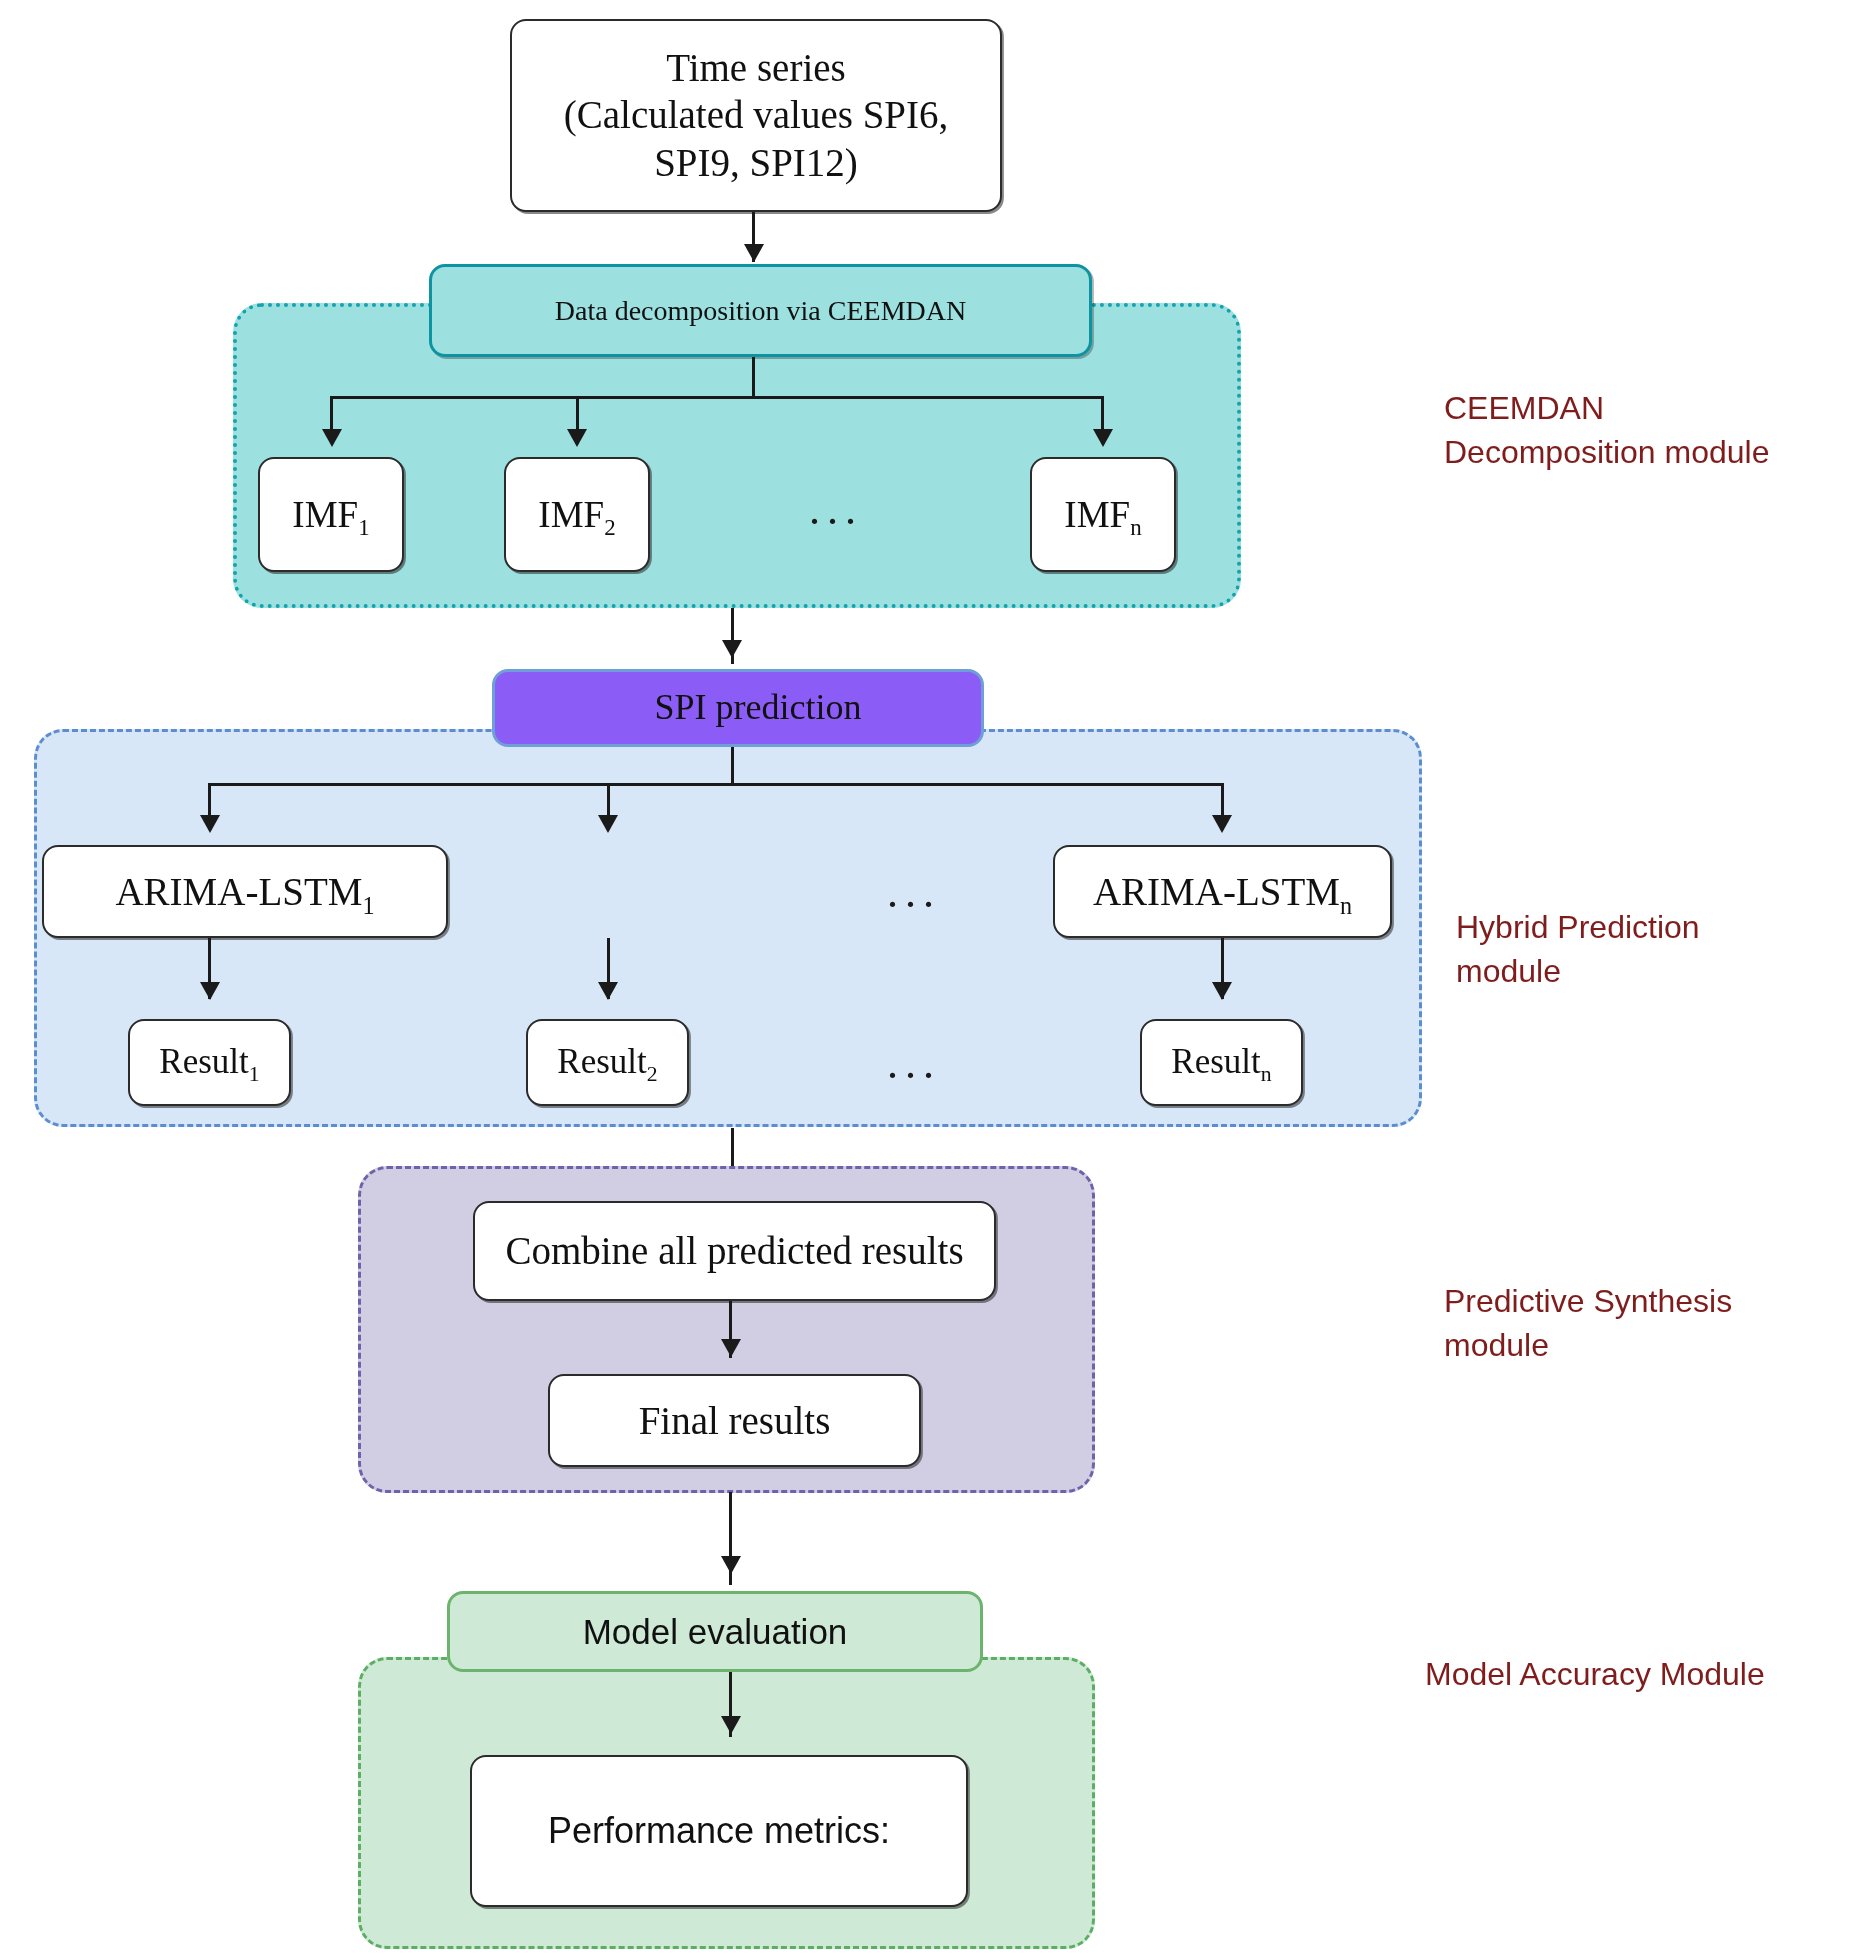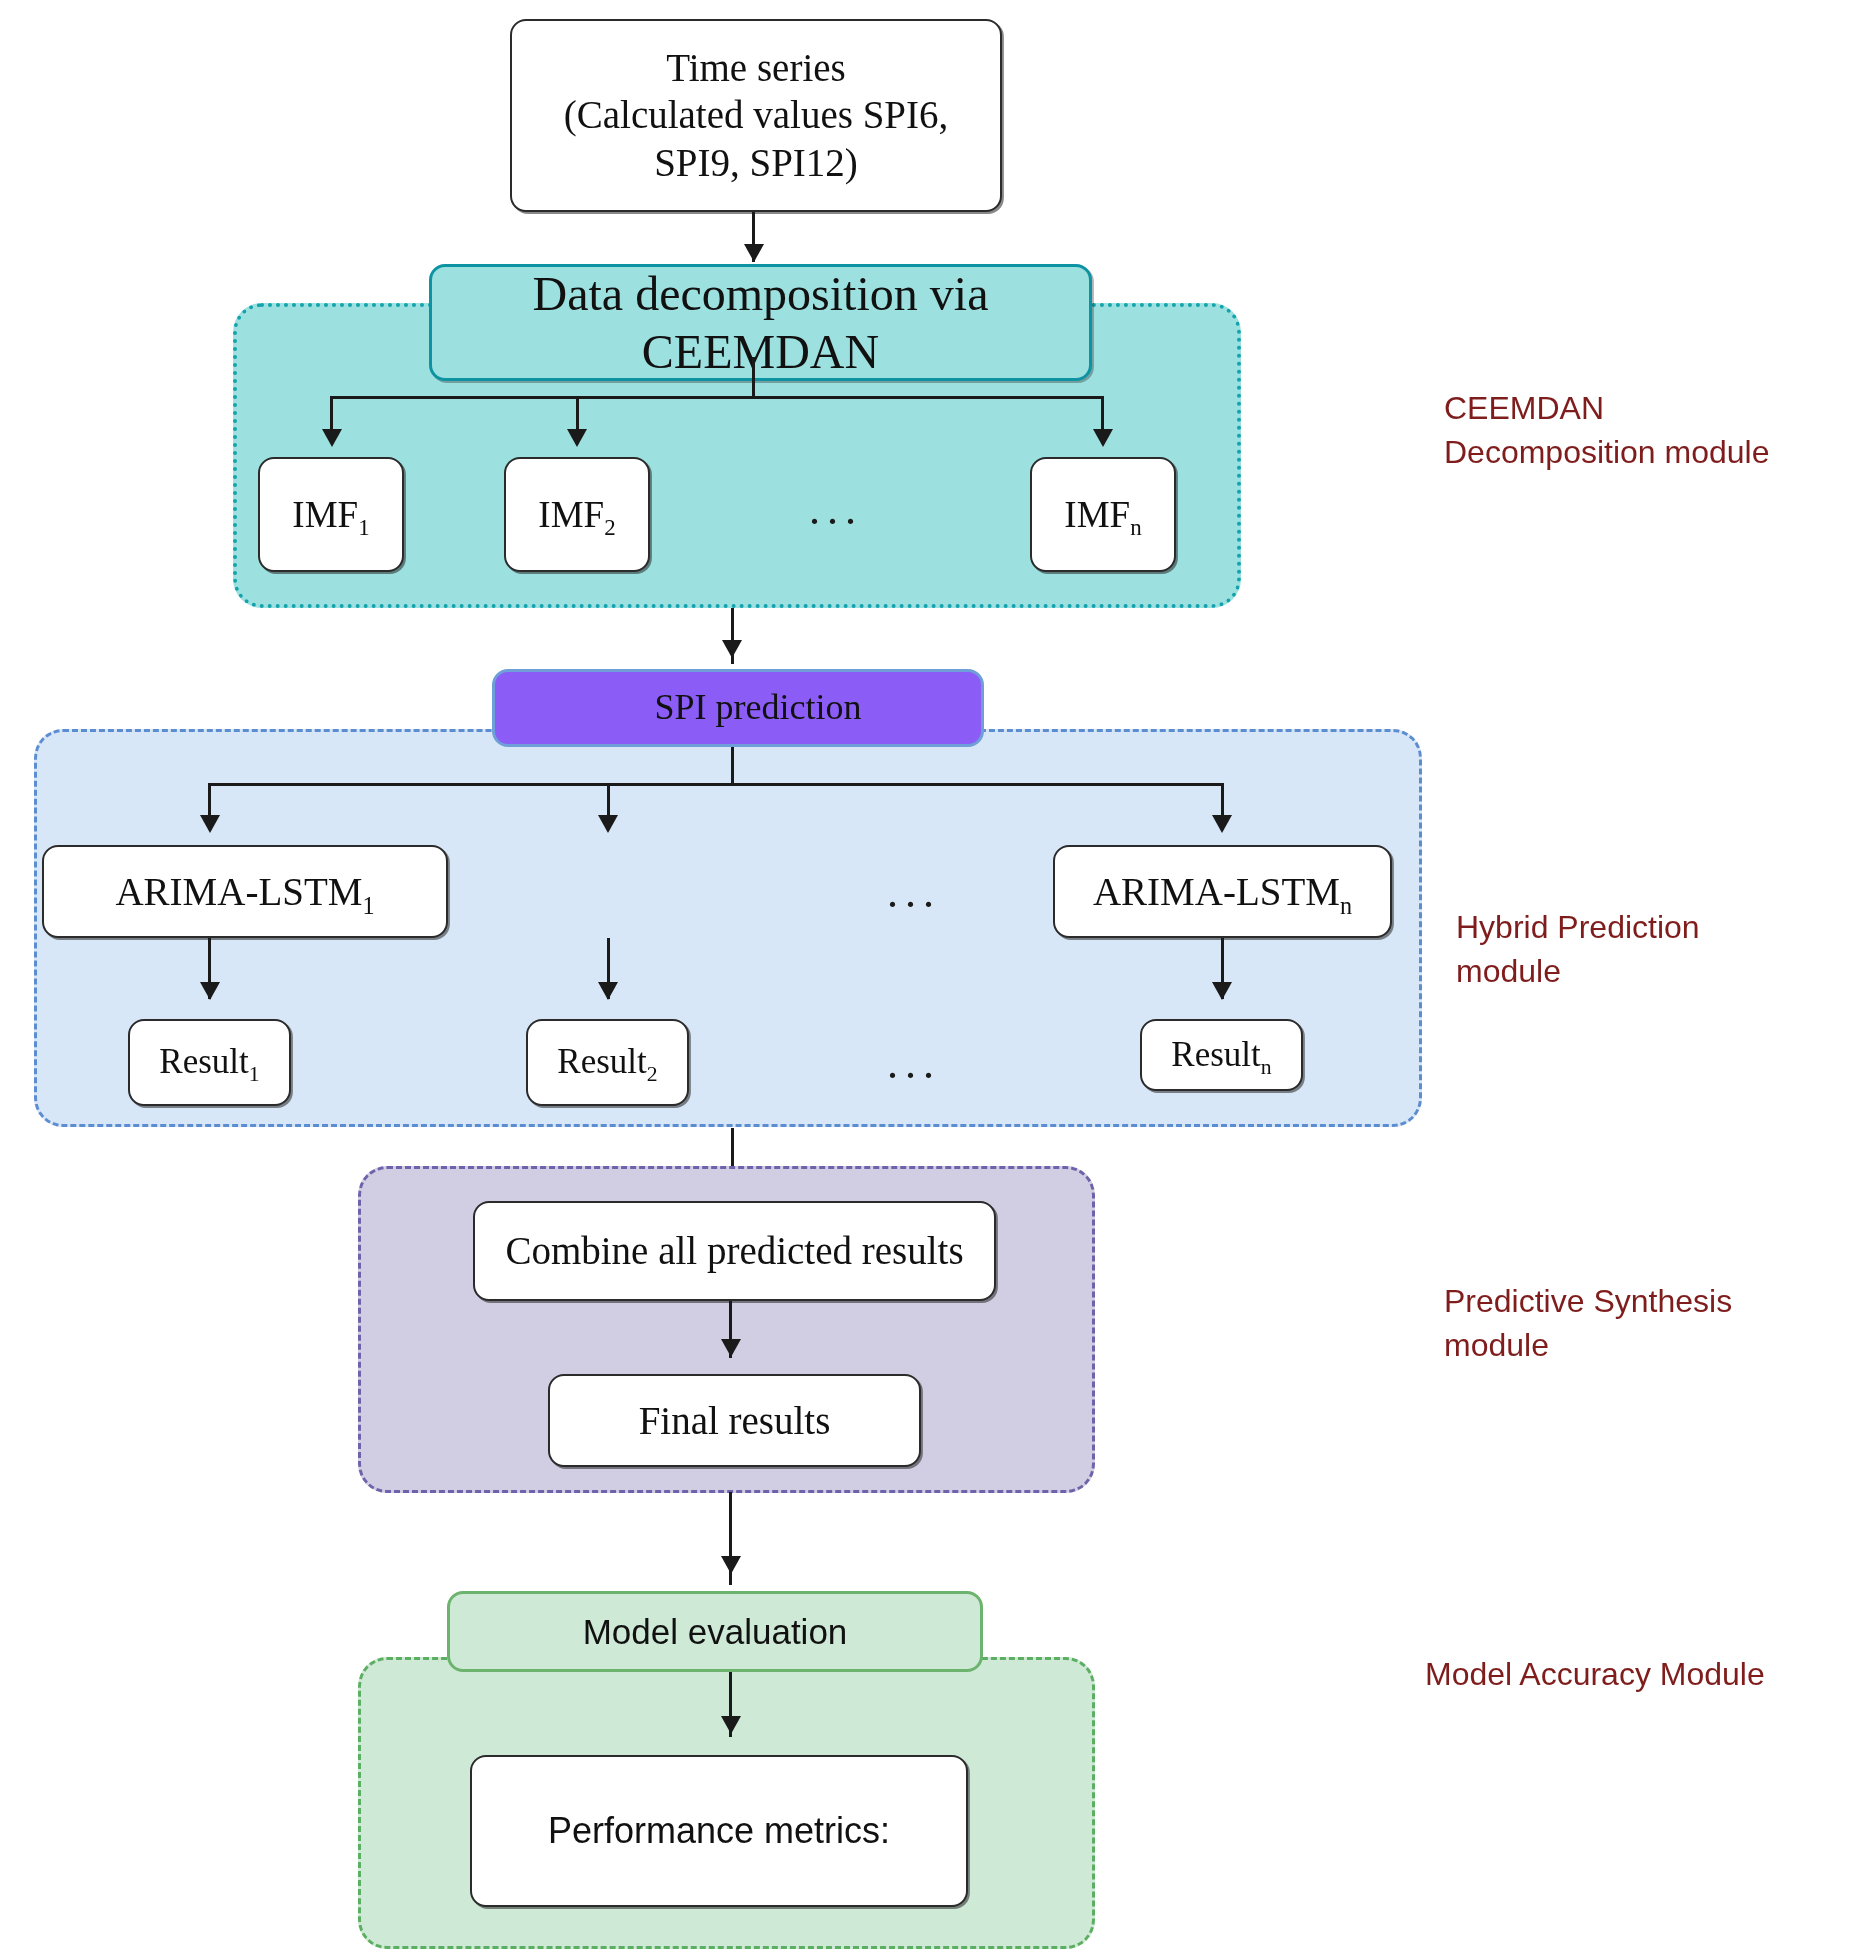--- a/index.html
+++ b/index.html
@@ -152,21 +152,21 @@
       <div>(Calculated values  SPI6,</div>
       <div>SPI9, SPI12)</div>
     </div>
   </div>
 
   <div class="vline" style="left:752px; top:212px; height:50px;"></div>
   <div class="arrowhead" style="left:744px; top:244px;"></div>
 
   <div class="module module-ceemdan" style="left:233px; top:303px; width:1008px; height:305px;"></div>
 
-  <div class="header-node header-ceemdan" style="left:429px; top:264px; width:663px; height:117px; font-size:48px;">Data decomposition via CEEMDAN</div>
+  <div class="header-node header-ceemdan" style="left:429px; top:264px; width:663px; height:93px; font-size:28px;">Data decomposition via CEEMDAN</div>
 
   <div class="vline" style="left:752px; top:357px; height:41px;"></div>
   <div class="hline" style="left:330px; top:396px; width:774px;"></div>
   <div class="vline" style="left:330px; top:396px; height:40px;"></div>
   <div class="arrowhead" style="left:322px; top:429px;"></div>
   <div class="vline" style="left:576px; top:396px; height:40px;"></div>
   <div class="arrowhead" style="left:567px; top:429px;"></div>
   <div class="vline" style="left:1101px; top:396px; height:40px;"></div>
   <div class="arrowhead" style="left:1093px; top:429px;"></div>
 
@@ -217,21 +217,21 @@
   <div class="vline" style="left:1221px; top:938px; height:61px;"></div>
   <div class="arrowhead" style="left:1212px; top:982px;"></div>
 
   <div class="node" style="left:128px; top:1019px; width:163px; height:87px; font-size:35px;">
     <span><span>Result</span><span class="sub">1</span></span>
   </div>
   <div class="node" style="left:526px; top:1019px; width:163px; height:87px; font-size:35px;">
     <span><span>Result</span><span class="sub">2</span></span>
   </div>
   <div class="ellipsis" style="left:887px; top:1038px; font-size:44px;">...</div>
-  <div class="node" style="left:1140px; top:1019px; width:163px; height:72px; font-size:35px;">
+  <div class="node" style="left:1140px; top:1019px; width:163px; height:87px; font-size:35px;">
     <span><span>Result</span><span class="sub">n</span></span>
   </div>
 
   <div class="module-label" style="left:1456px; top:905px; width:386px; font-size:32px;">
     <div>Hybrid Prediction</div>
     <div>module</div>
   </div>
 
   <div class="vline" style="left:731px; top:1128px; height:68px;"></div>
   <div class="arrowhead" style="left:722px; top:1176px;"></div>

